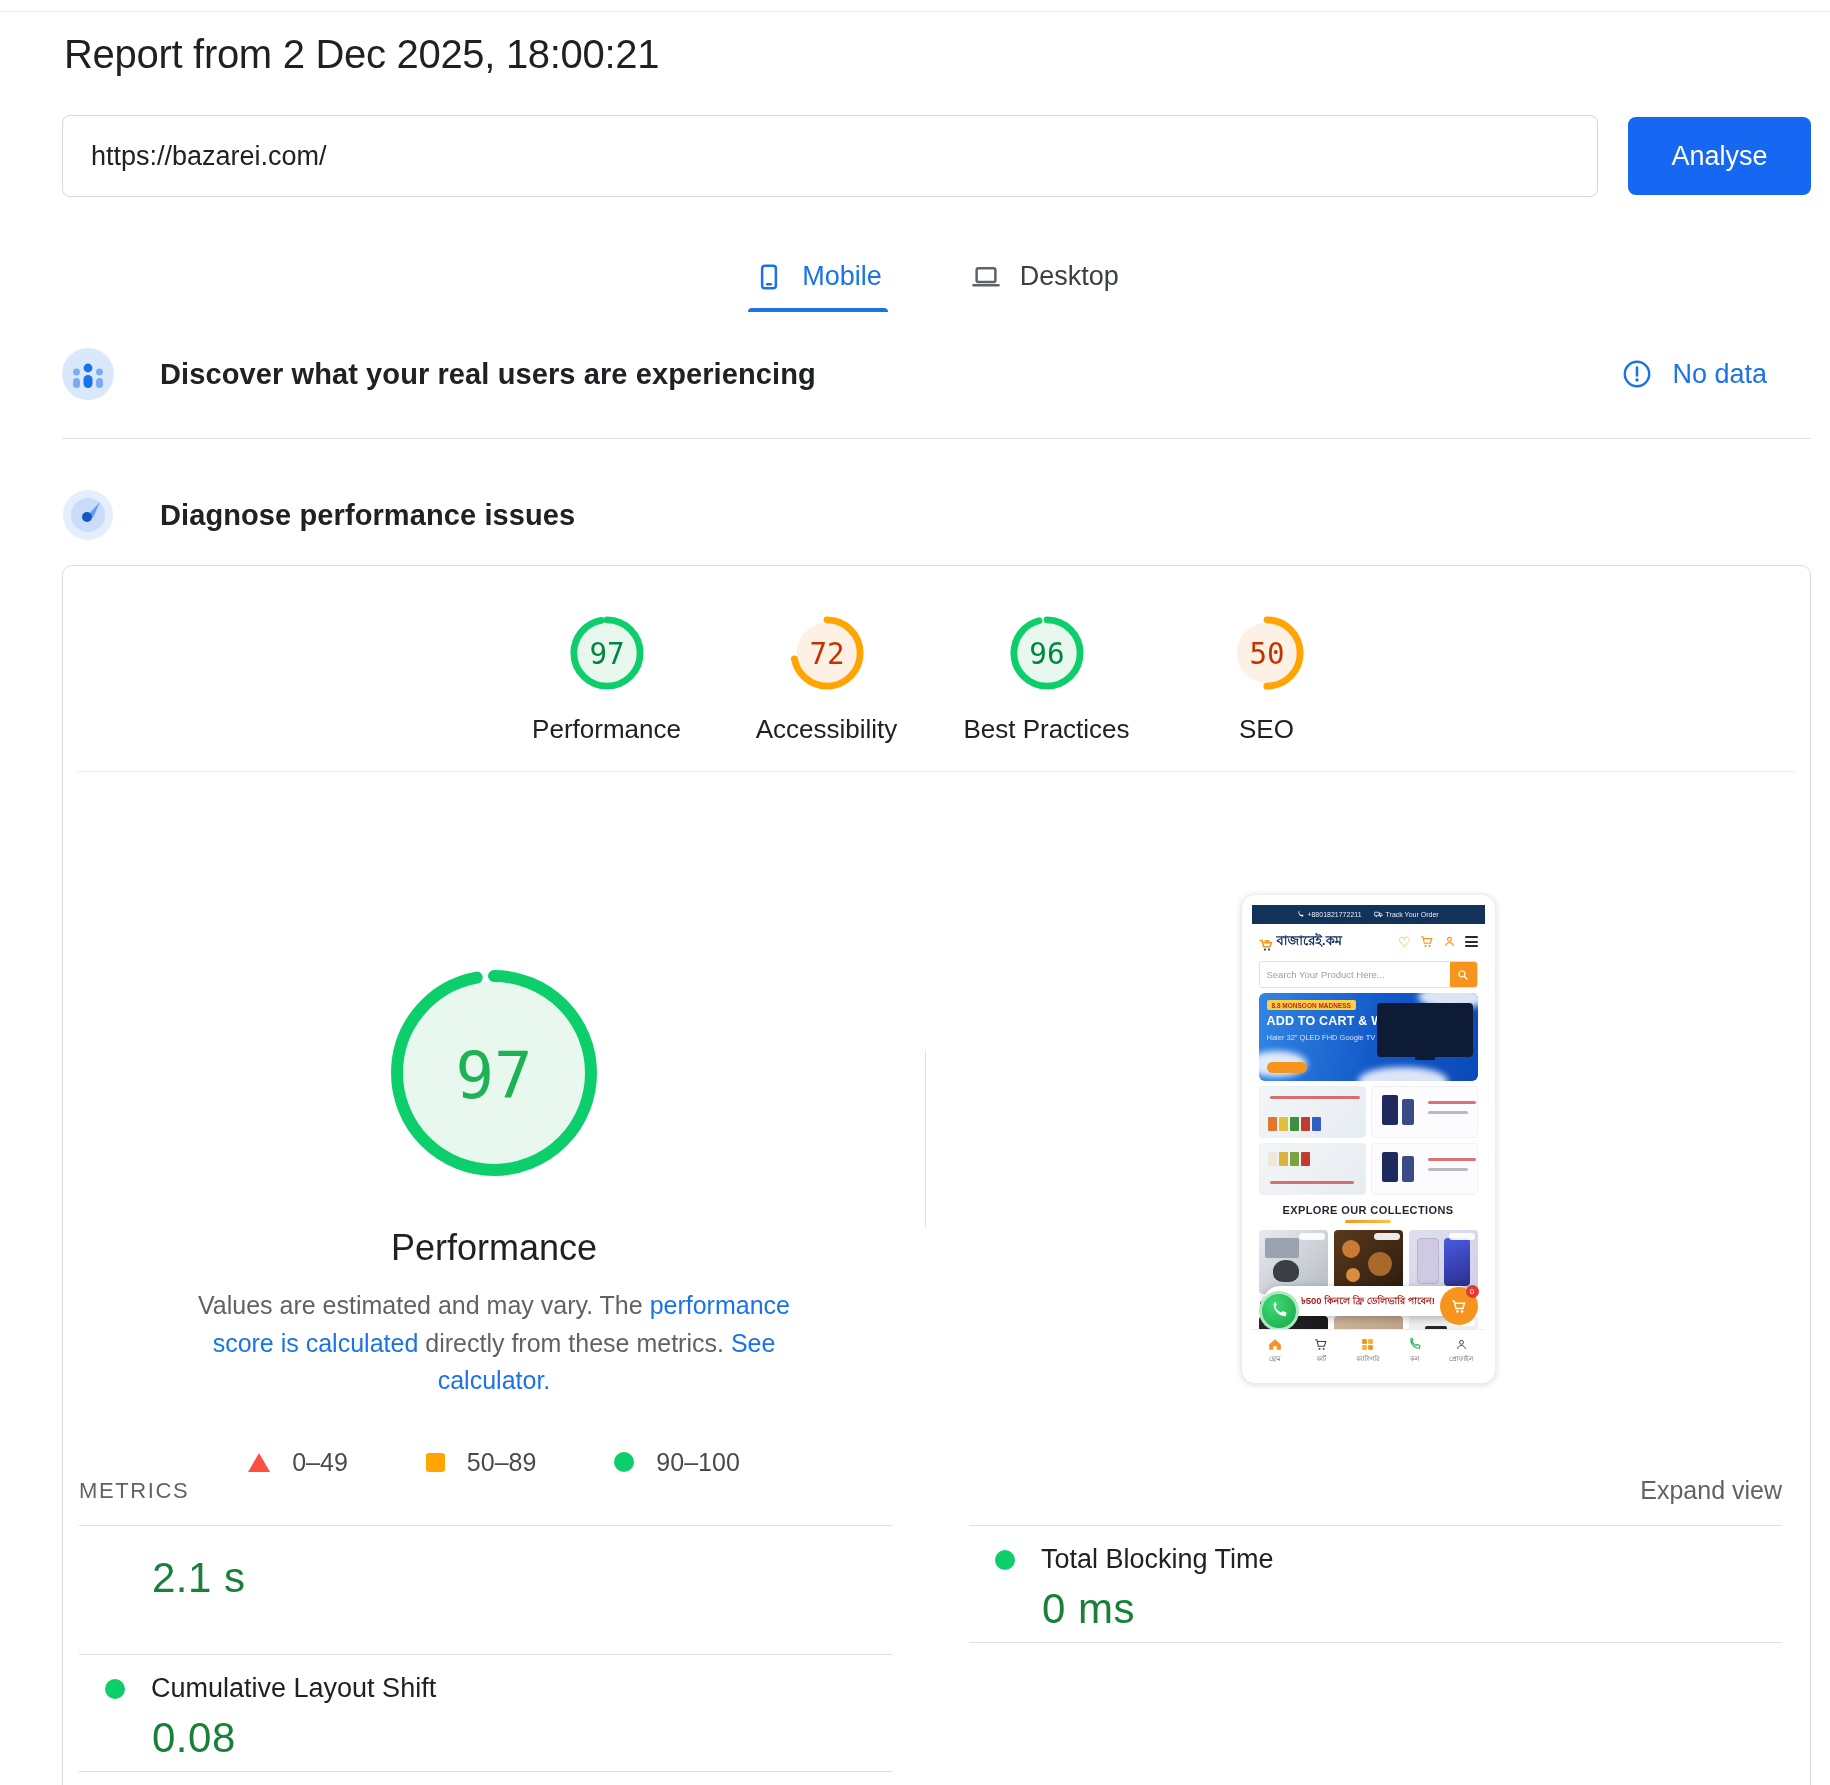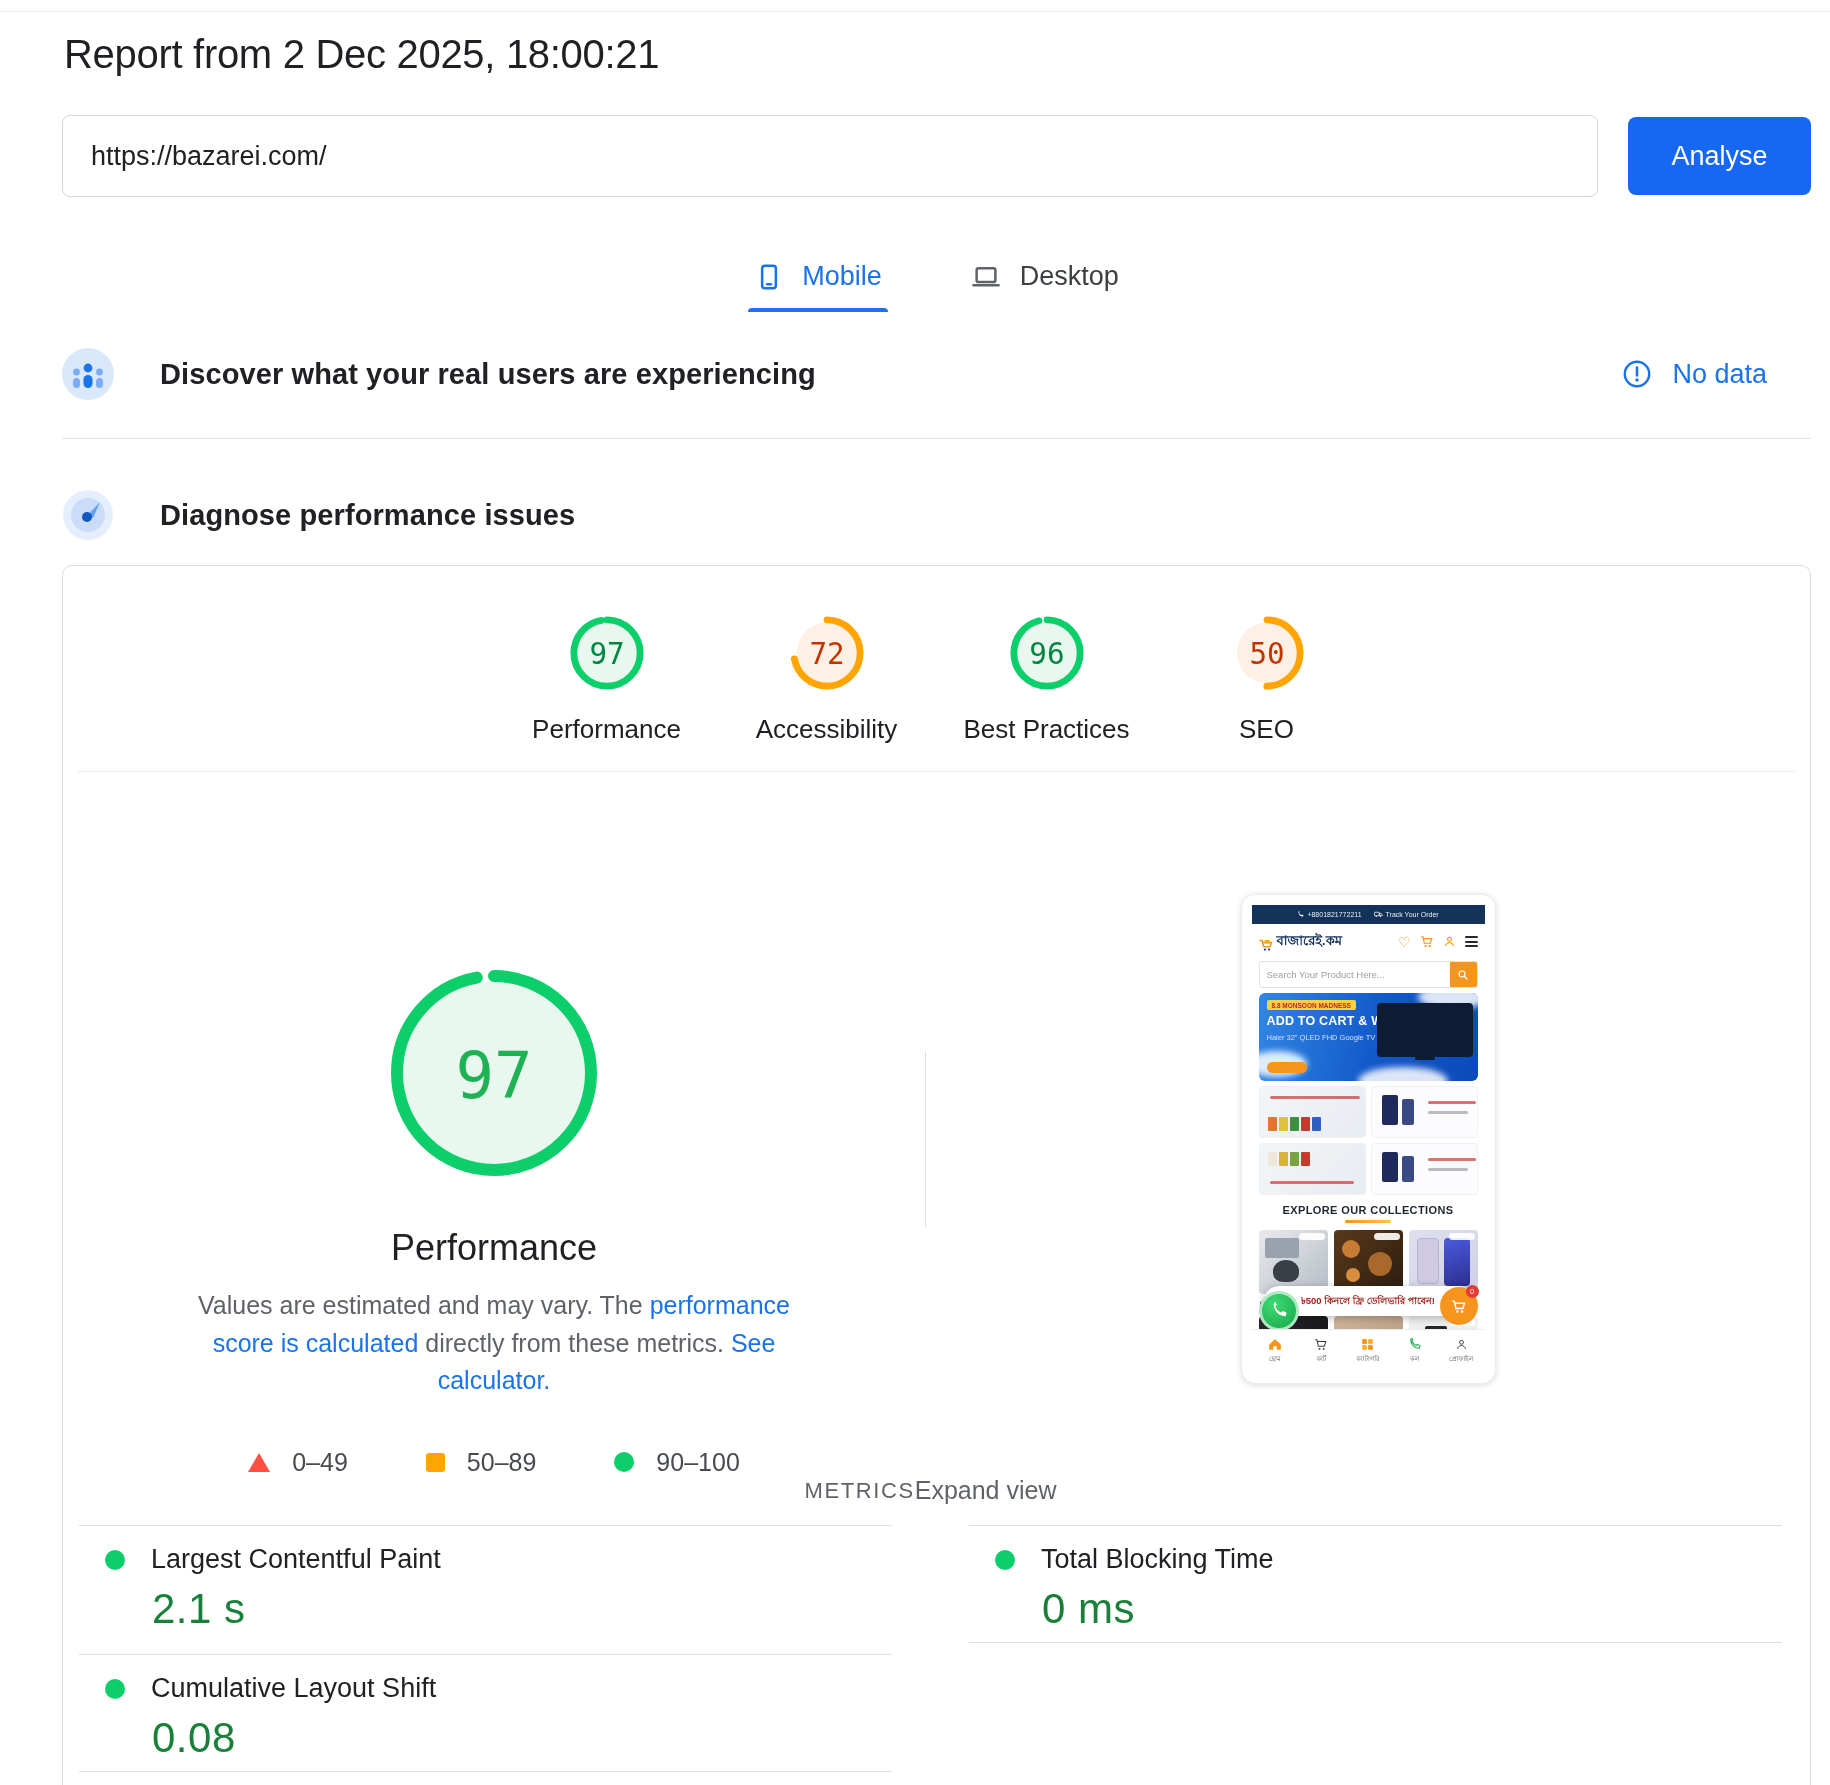--- a/index.html
+++ b/index.html
@@ -130,21 +130,21 @@
   .m-cartfab { position:absolute; right:7px; bottom:48px; width:38px; height:38px; border-radius:50%;
     background:#f7941e; display:flex; align-items:center; justify-content:center; }
   .m-cartfab .badge { position:absolute; top:-2px; right:-1px; width:13px; height:13px; border-radius:50%;
     background:#e53935; color:#fff; font-size:7.5px; display:flex; align-items:center; justify-content:center; }
   .m-nav { position:absolute; left:0; right:0; bottom:0; height:44px; background:#fff; border-top:1px solid #ececec;
     display:flex; }
   .m-nav .ni { flex:1; display:flex; flex-direction:column; align-items:center; justify-content:center; gap:3px; }
   .m-nav .nl { font-size:6.5px; color:#4a4d52; }
 
   
-  .metrics-head { display:flex; justify-content:center; align-items:center; padding:30px 28px 20px 16px; }
+  .metrics-head { display:flex; justify-content:space-between; align-items:center; padding:30px 28px 20px 16px; }
   .metrics-label { font-size:22px; color:#5f6368; letter-spacing:1.6px; }
   .expand-view { font-size:25px; color:#5f6368; cursor:pointer; }
   .metrics-grid { display:grid; grid-template-columns:1fr 1fr; column-gap:77px; padding:0 28px 0 16px; }
   .metric-cell { border-top:1px solid #dcdfe3; padding:18px 0 20px 26px; height:129px; }
   .metric-cell.r2 { border-bottom:1px solid #dcdfe3; height:118px; }
   .metric-top { display:flex; align-items:center; gap:26px; }
   .metric-dot { width:20px; height:20px; border-radius:50%; background:#0cce6b; flex:none; }
   .metric-name { font-size:27px; color:#202124; }
   .metric-value { margin:10px 0 0 47px; font-size:42px; color:#188038; letter-spacing:.5px; }
 
@@ -528,24 +528,20 @@
       </div>
     </div>
 
     <div class="metrics-head">
       <span class="metrics-label">METRICS</span>
       <span class="expand-view">Expand view</span>
     </div>
 
     <div class="metrics-grid">
       <div class="metric-cell">
-        <div class="metric-top">
-          <span class="metric-dot"></span>
-          <span class="metric-name">Largest Contentful Paint</span>
-        </div>
         <div class="metric-value">2.1 s</div>
       </div>
       <div class="metric-cell r2">
         <div class="metric-top">
           <span class="metric-dot"></span>
           <span class="metric-name">Total Blocking Time</span>
         </div>
         <div class="metric-value">0 ms</div>
       </div>
       <div class="metric-cell r2">

